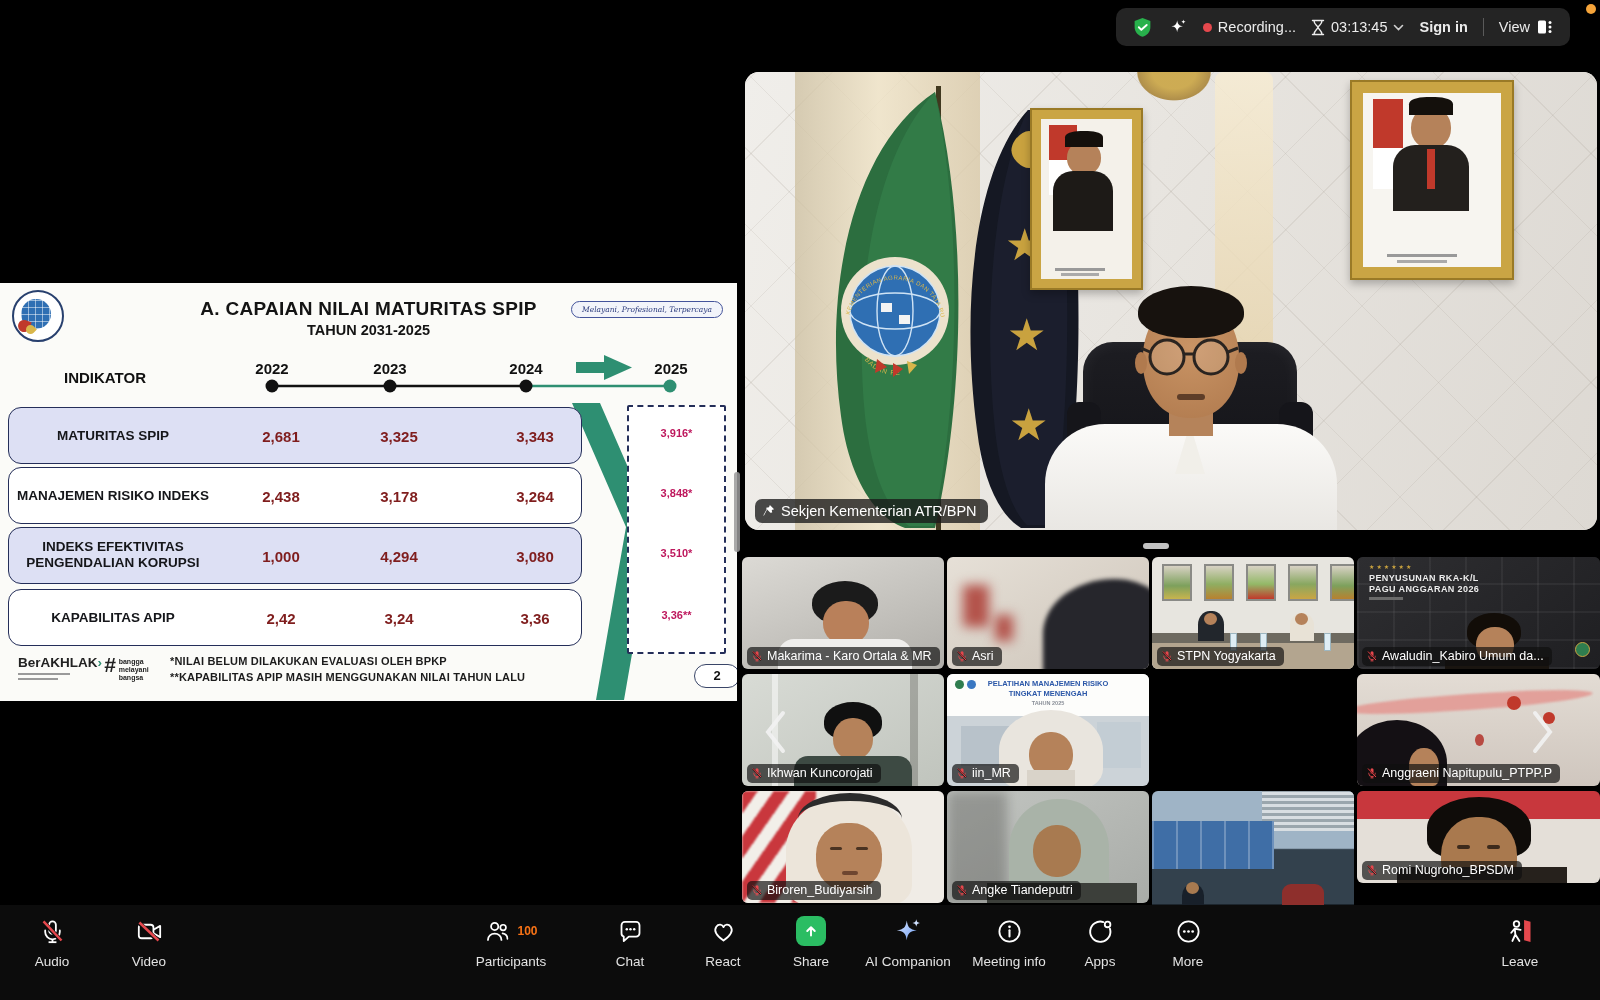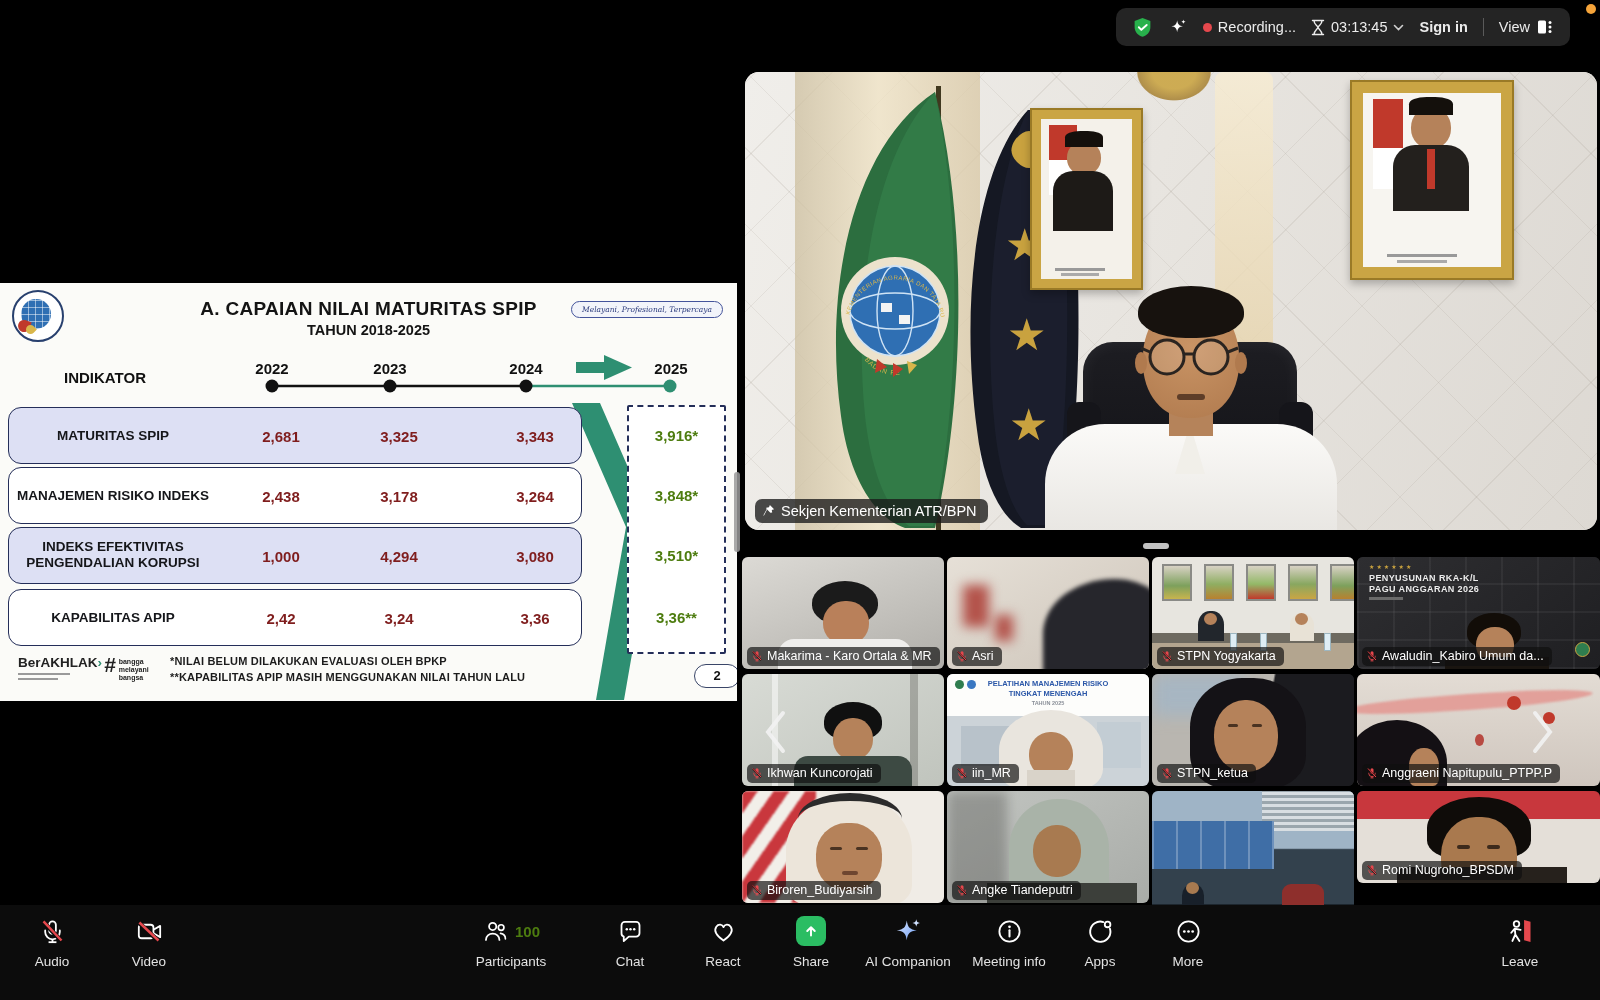--- a/index.html
+++ b/index.html
@@ -25,21 +25,21 @@
   .yr{position:absolute;top:77px;width:60px;text-align:center;font-size:15px;font-weight:800;color:#111;}
   .t-row{position:absolute;left:8px;width:572px;height:55px;border:1.6px solid #242e59;border-radius:13px;
     background:#fff;z-index:2;}
   .t-row.alt{background:#dde0f4;}
   .t-label{position:absolute;left:5px;top:50%;transform:translateY(-50%);width:198px;text-align:center;
     font-weight:700;font-size:13.5px;line-height:1.25;color:#15161a;}
   .t-val{position:absolute;top:50%;transform:translateY(-50%);width:80px;text-align:center;
     font-weight:800;font-size:15px;color:#7f1d1d;}
   .dash-box{position:absolute;left:627px;top:122px;width:95px;height:245px;border:2px dashed #242e59;
     background:#fff;z-index:3;border-radius:2px;}
-  .d-val{position:absolute;left:0;width:100%;text-align:center;font-weight:800;font-size:15px;color:#4d7c0f;}
+  .d-val{position:absolute;left:0;width:100%;text-align:center;font-weight:800;font-size:11px;color:#be185d;}
   .fnote{position:absolute;left:170px;font-size:11px;font-weight:700;color:#1c1c1c;letter-spacing:.2px;}
   .ber{position:absolute;left:18px;top:372px;font-size:13.5px;font-weight:800;color:#222;}
   .ber .bar{height:2.5px;background:#9a9a9a;margin-top:2.5px;}
   .bangga{position:absolute;left:104px;top:370px;display:flex;gap:3px;color:#222;}
   .bangga .hash{font-size:21px;font-weight:800;font-style:italic;}
   .bangga .col{display:flex;flex-direction:column;font-size:7px;font-weight:800;line-height:1.15;margin-top:5px;}
   .page-oval{position:absolute;left:694px;top:381px;width:44px;height:22px;border:1.6px solid #3a4668;
     border-radius:12px;background:#fff;text-align:center;line-height:22px;font-size:13px;font-weight:800;color:#111;}
   
   .main-video{position:absolute;left:745px;top:72px;width:852px;height:458px;border-radius:14px;
@@ -60,21 +60,21 @@
     max-width:calc(100% - 4px);overflow:hidden;}
   .nav-ch{position:absolute;z-index:8;opacity:.92;}
   .strip-handle{position:absolute;left:1143px;top:543px;width:26px;height:6px;border-radius:3px;background:#c2c2c2;}
   .side-scroll{position:absolute;left:734px;top:472px;width:6px;height:80px;border-radius:3px;background:#9a9a9a;opacity:.85;}
   
   .toolbar{position:absolute;left:0;top:905px;width:1600px;height:95px;background:#0c0c0c;}
   .tb{position:absolute;top:10px;display:flex;flex-direction:column;align-items:center;gap:7px;color:#e3e3e3;}
   .tb-label{font-size:13.5px;color:#e3e3e3;}
   .tb-ico{height:32px;display:flex;align-items:center;gap:6px;}
   .share-sq{width:30px;height:30px;border-radius:8px;background:#2bbd63;display:flex;align-items:center;justify-content:center;}
-  .cnt{font-size:15px;font-weight:700;color:#4d7c0f;}
+  .cnt{font-size:12px;font-weight:700;color:#f97316;}
 </style>
 </head>
 <body>
 
 <svg width="0" height="0" style="position:absolute">
   <defs>
     <symbol id="mic-muted" viewBox="0 0 24 24">
       <rect x="9" y="2.5" width="6" height="11.5" rx="3" fill="#e5484d"></rect>
       <path d="M5.5 11.5 v1.2 a6.5 6.5 0 0 0 13 0 v-1.2" stroke="#e5484d" stroke-width="1.8" fill="none"></path>
       <line x1="12" y1="19.5" x2="12" y2="21.8" stroke="#e5484d" stroke-width="1.8"></line>
@@ -133,21 +133,21 @@
 
 <div class="slide">
 
   <div class="abs" style="left:12px;top:7px;width:48px;height:48px;border-radius:50%;background:#fff;border:2px solid #28406e;">
     <div class="abs" style="left:7px;top:7px;width:30px;height:30px;border-radius:50%;background:#2f6fb3;
       background-image:repeating-linear-gradient(0deg,rgba(255,255,255,.5) 0 1px,transparent 1px 7px),repeating-linear-gradient(90deg,rgba(255,255,255,.5) 0 1px,transparent 1px 7px);"></div>
     <div class="abs" style="left:4px;top:28px;width:12px;height:12px;background:#c0392b;border-radius:60% 0 60% 60%;transform:rotate(20deg);"></div>
     <div class="abs" style="left:12px;top:33px;width:9px;height:9px;background:#d9b64a;border-radius:60% 0 60% 60%;transform:rotate(45deg);"></div>
   </div>
   <div class="slide-title">A. CAPAIAN NILAI MATURITAS SPIP</div>
-  <div class="slide-sub">TAHUN 2018-2025</div>
+  <div class="slide-sub">TAHUN 2031-2025</div>
   <div class="motto">Melayani, Profesional, Terpercaya</div>
 
   <div class="indik">INDIKATOR</div>
   <div class="yr" style="left:242px">2022</div>
   <div class="yr" style="left:360px">2023</div>
   <div class="yr" style="left:496px">2024</div>
   <div class="yr" style="left:641px">2025</div>
 
   <svg class="abs" style="left:0;top:0;z-index:1" width="737" height="418">
     <line x1="272" y1="103" x2="526" y2="103" stroke="#111" stroke-width="2.6"></line>
@@ -414,35 +414,20 @@
       <div class="abs" style="left:80px;top:96px;width:48px;height:16px;background:#d9d3c9"></div>
     </div>
     <div class="pbadge">
         <svg class="mic" width="12" height="12">
           <use href="#mic-muted"></use>
         </svg>
         <span>iin_MR</span>
       </div>
   </div>
 
-  <div class="tile" style="left:410px;top:117px;width:202px;height:112px">
-    <div class="scene" style="background:linear-gradient(100deg,#b9b6b0 55%,#1b1b1f 56%)">
-      <div class="abs" style="left:0;top:0;width:92px;height:42px;background:#a7b6c2;filter:blur(8px)"></div>
-      <div class="abs" style="left:38px;top:4px;width:116px;height:110px;background:#141216;border-radius:45% 45% 30% 30%"></div>
-      <div class="abs" style="left:62px;top:26px;width:64px;height:72px;background:#b5825a;border-radius:48%"></div>
-      <div class="abs" style="left:76px;top:50px;width:10px;height:3px;background:#4a3322;border-radius:2px"></div>
-      <div class="abs" style="left:100px;top:50px;width:10px;height:3px;background:#4a3322;border-radius:2px"></div>
-    </div>
-    <div class="pbadge">
-        <svg class="mic" width="12" height="12">
-          <use href="#mic-muted"></use>
-        </svg>
-        <span>STPN_ketua</span>
-      </div>
-  </div>
 
   <div class="tile" style="left:615px;top:117px;width:243px;height:112px">
     <div class="scene" style="background:linear-gradient(#e3dcd4,#cfc6be)">
       <div class="abs" style="left:-14px;top:20px;width:250px;height:16px;background:#e2a09a;border-radius:50%;transform:rotate(-4deg);filter:blur(1px)"></div>
       <div class="abs" style="left:150px;top:22px;width:14px;height:14px;border-radius:50%;background:#c0392b"></div>
       <div class="abs" style="left:186px;top:38px;width:12px;height:12px;border-radius:50%;background:#c0392b"></div>
       <div class="abs" style="left:118px;top:60px;width:9px;height:12px;border-radius:50%;background:#b84a42"></div>
       <div class="abs" style="left:-10px;bottom:-20px;width:100px;height:86px;background:#141014;border-radius:50% 50% 0 0"></div>
       <div class="abs" style="left:52px;bottom:0;width:30px;height:38px;background:#b5825a;border-radius:48% 48% 20% 20%"></div>
     </div>

